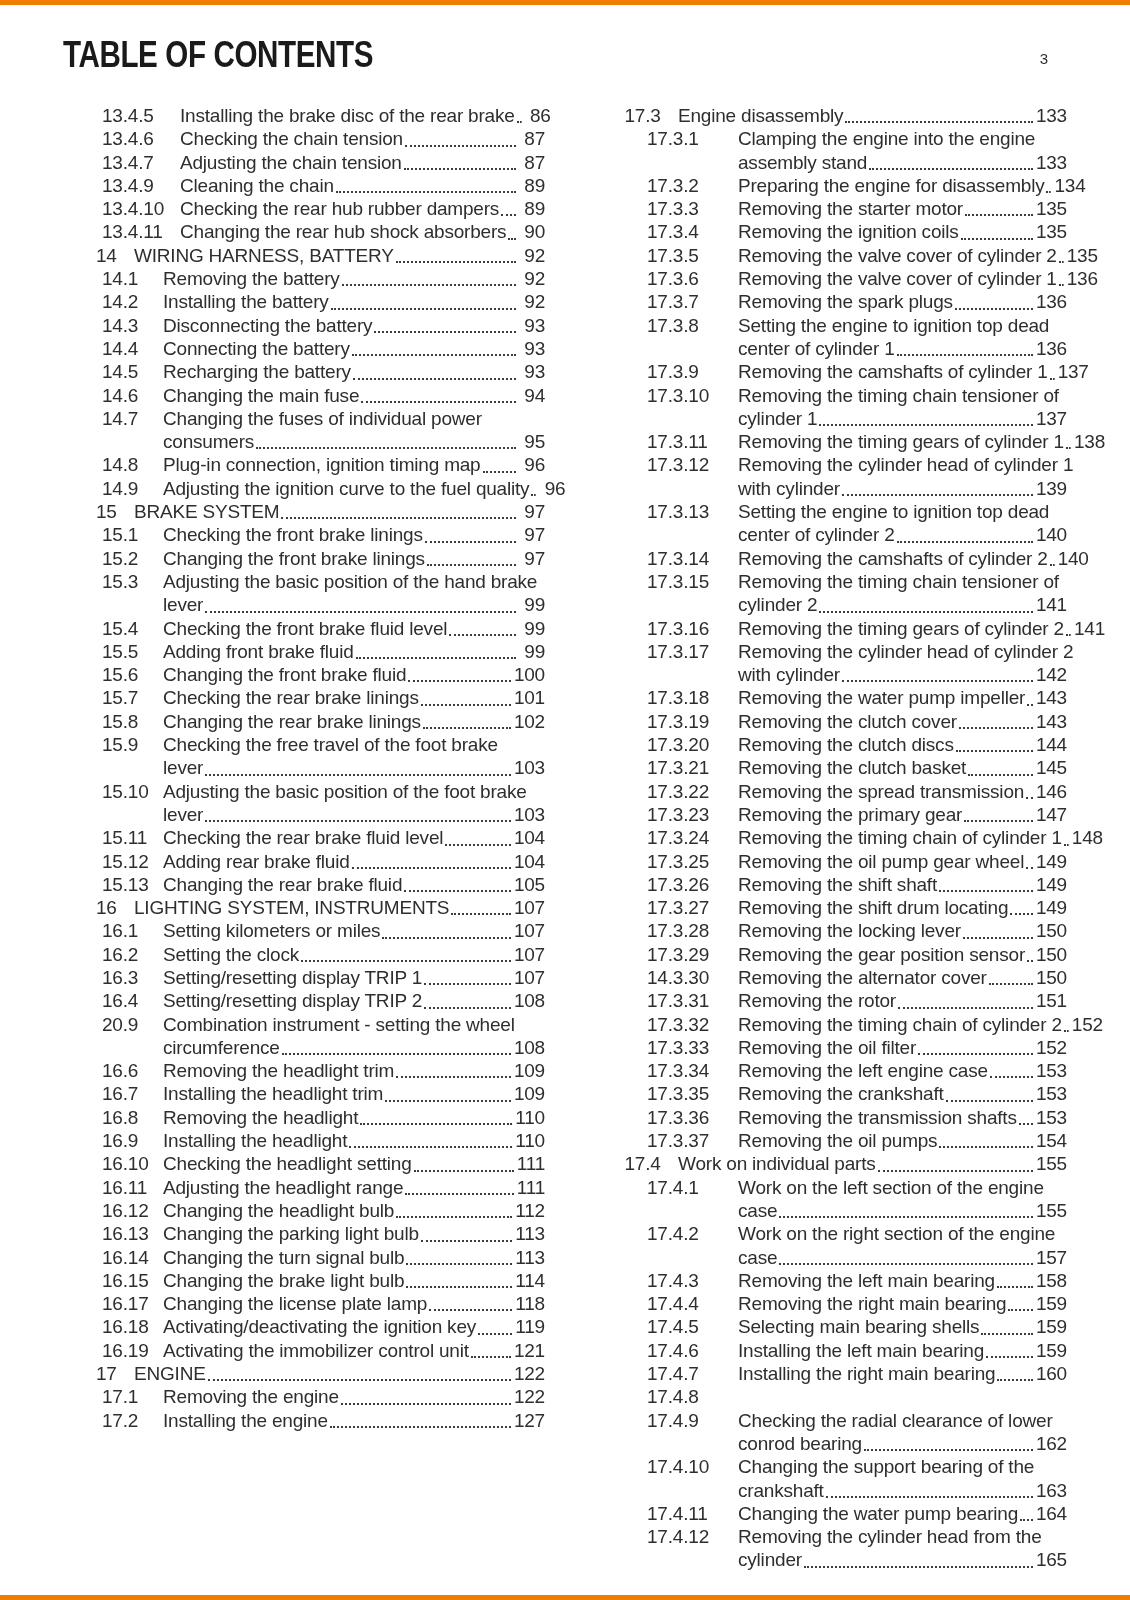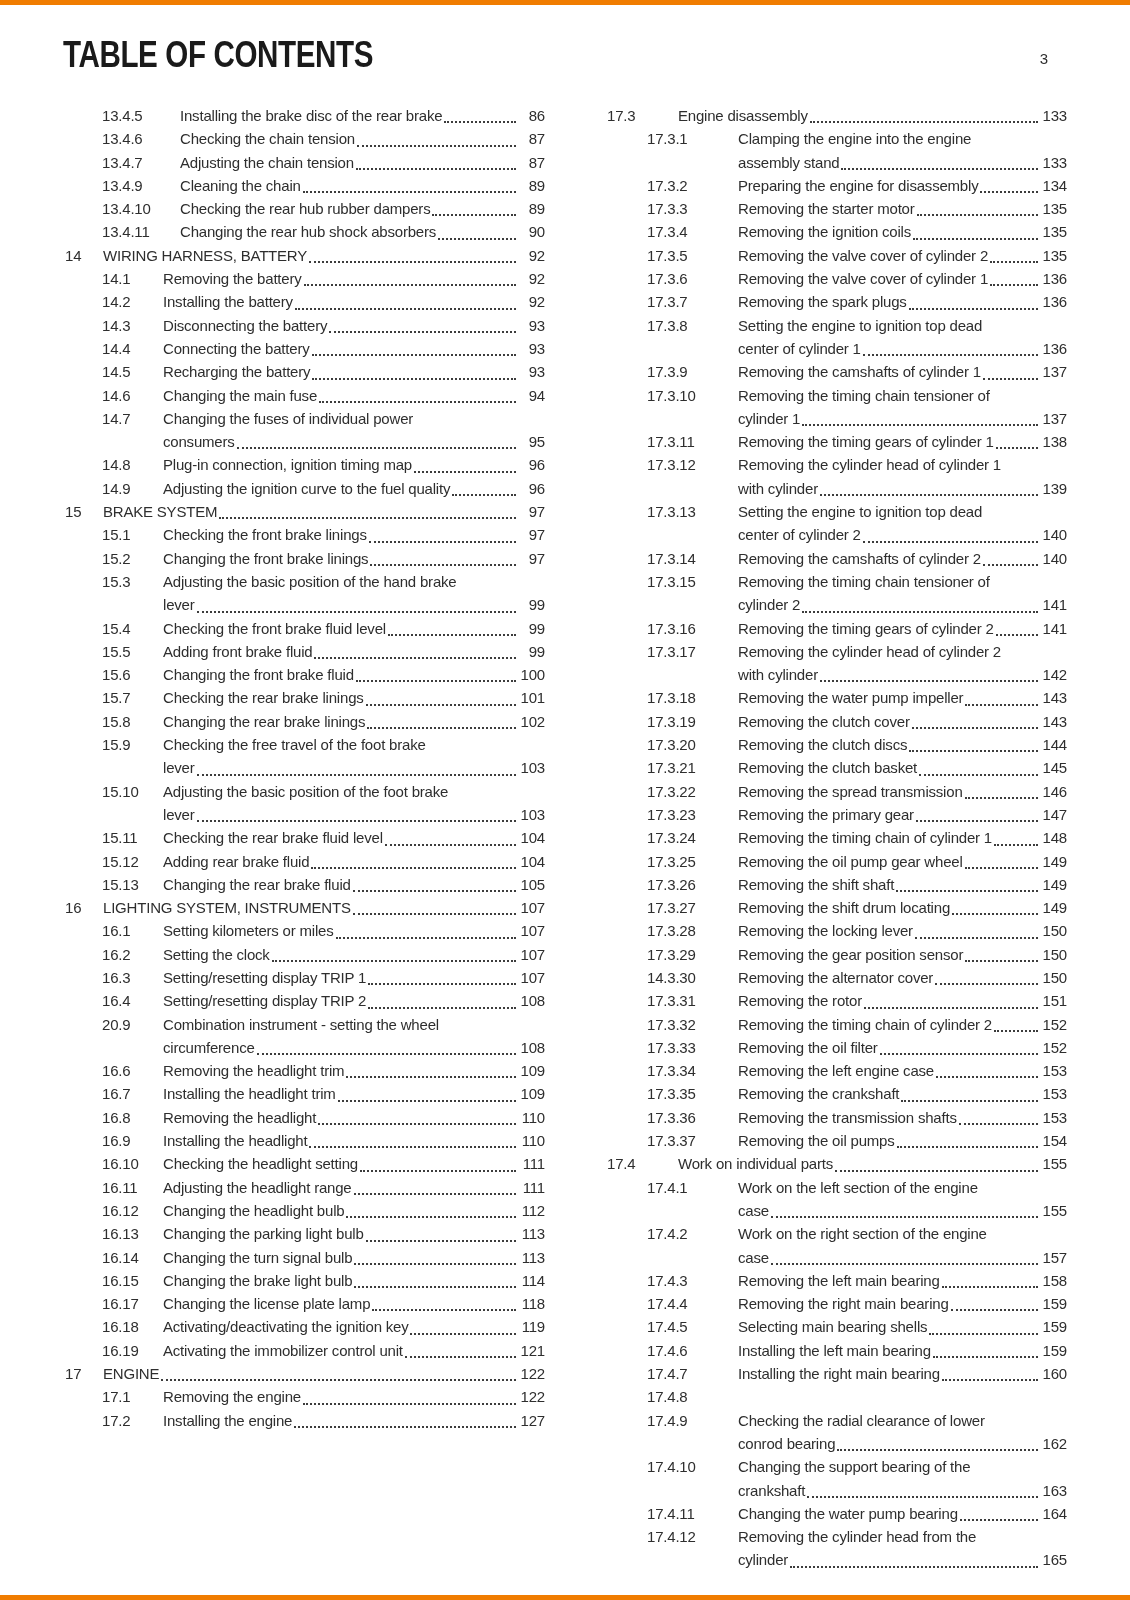--- a/index.html
+++ b/index.html
@@ -15,39 +15,39 @@
     position:absolute;left:63px;top:34px;margin:0;
     font-size:37px;font-weight:700;letter-spacing:-0.5px;color:#1a1a1a;
     transform:scaleX(0.8);transform-origin:left top;white-space:nowrap;
   }
   .page-number{
     position:absolute;top:50px;right:82px;font-size:15px;color:#2e2e2e;
   }
   .toc{
     position:absolute;top:104px;left:65px;display:flex;gap:62px;
   }
-  .col{font-size:15px;letter-spacing:-0.2px;}
+  .col{font-size:19px;letter-spacing:-0.2px;}
   .col-left{width:480px;}
   .col-right{width:460px;}
   .row{display:flex;align-items:flex-start;}
   .num{flex:none;box-sizing:border-box;line-height:23.3px;}
   .entry-body{flex:1 1 auto;min-width:0;}
   .line{display:flex;line-height:23.3px;white-space:nowrap;}
   .t{flex:0 0 auto;}
   .dots{
     flex:1 1 auto;min-width:5px;align-self:flex-end;
     border-bottom:2.2px dotted #3c3c3c;margin:0 3px 4px 2px;
   }
   .pg{flex:none;min-width:26px;text-align:right;}
   
-  .col-left .lv0 .num{width:38px;}
+  .col-left .lv0 .num{width:38px;margin-left:31px;}
   .col-left .lv1 .num{width:98px;padding-left:37px;}
   .col-left .lv2 .num{width:115px;padding-left:37px;}
   
-  .col-right .lv1 .num{width:71px;}
+  .col-right .lv1 .num{width:71px;text-align:center;}
   .col-right .lv2 .num{width:91px;margin-left:40px;}
 </style>
 </head>
 <body>
 
 <div class="accent-bar accent-top" style="background: rgb(240, 124, 0);"></div>
 
 <h1 class="page-title">TABLE OF CONTENTS</h1>
 <div class="page-number">3</div>
 

